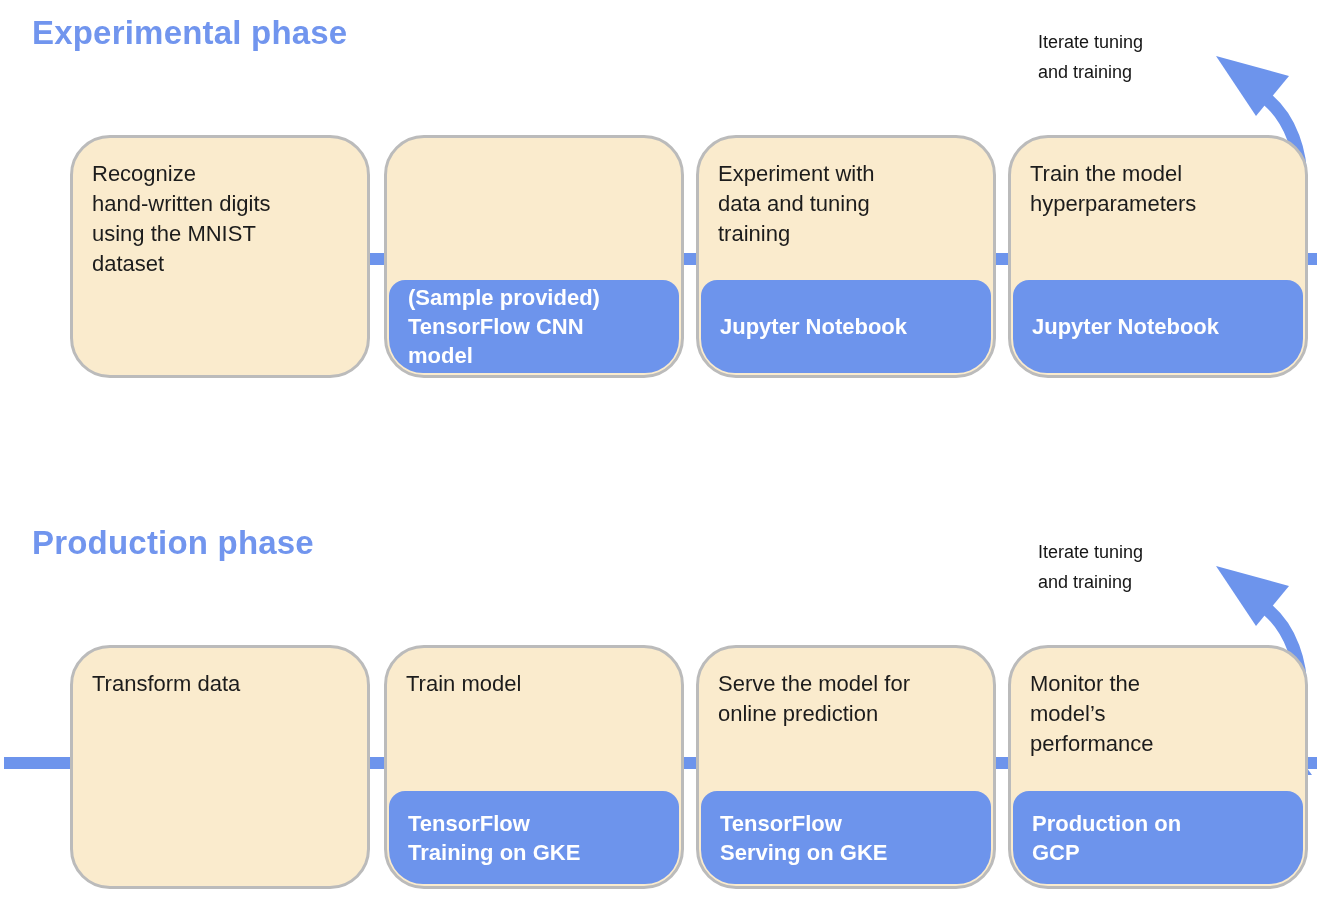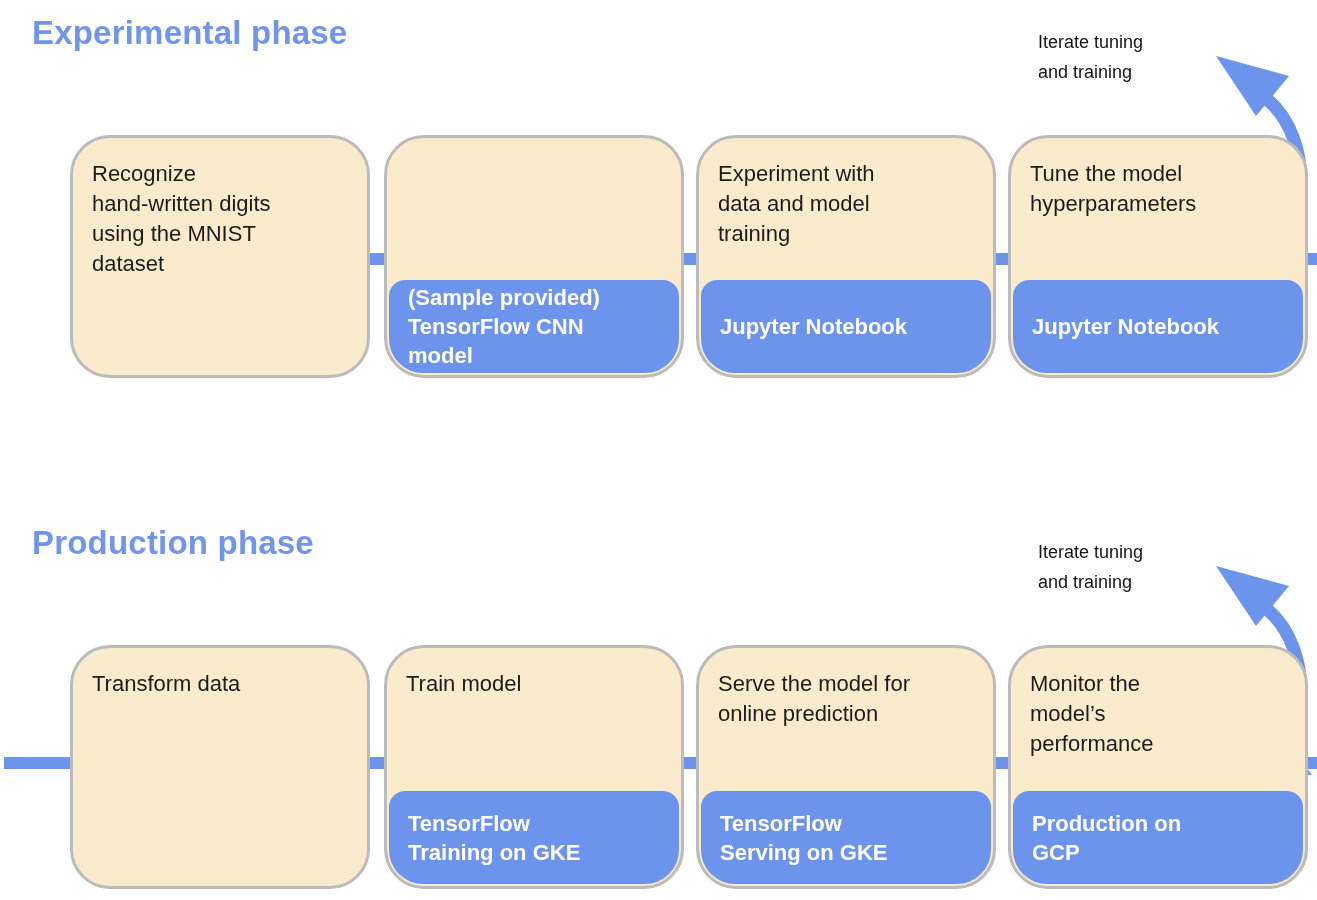--- a/index.html
+++ b/index.html
@@ -87,27 +87,27 @@
   </div>
 
   <div class="box r1 c2">
     <div class="tool">(Sample provided)
 TensorFlow CNN
 model</div>
   </div>
 
   <div class="box r1 c3">
     <div class="desc">Experiment with
-data and model
+data and tuning
 training</div>
     <div class="tool">Jupyter Notebook</div>
   </div>
 
   <div class="box r1 c4">
-    <div class="desc">Tune the model
+    <div class="desc">Train the model
 hyperparameters</div>
     <div class="tool">Jupyter Notebook</div>
   </div>
 
   <h1 class="phase-title" id="phase2-title">Production phase</h1>
   <div class="iterate-label" id="iterate2">Iterate tuning
 and training</div>
 
   <div class="box r2 c1">
     <div class="desc">Transform data</div>

